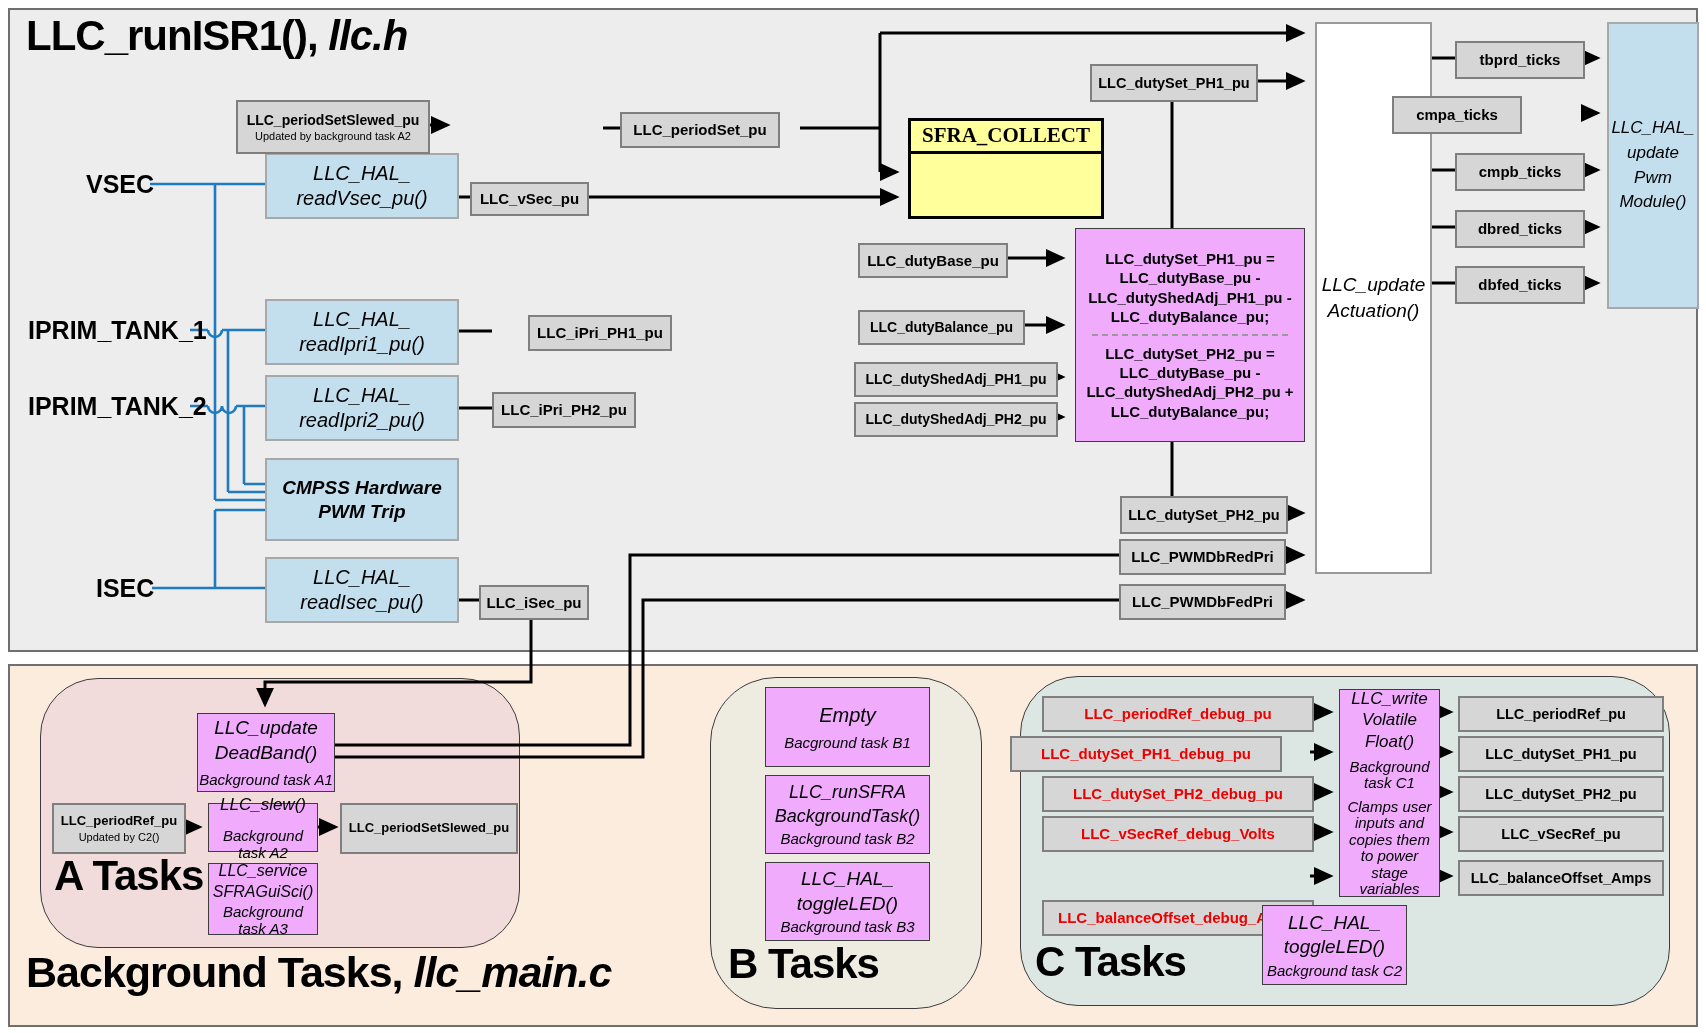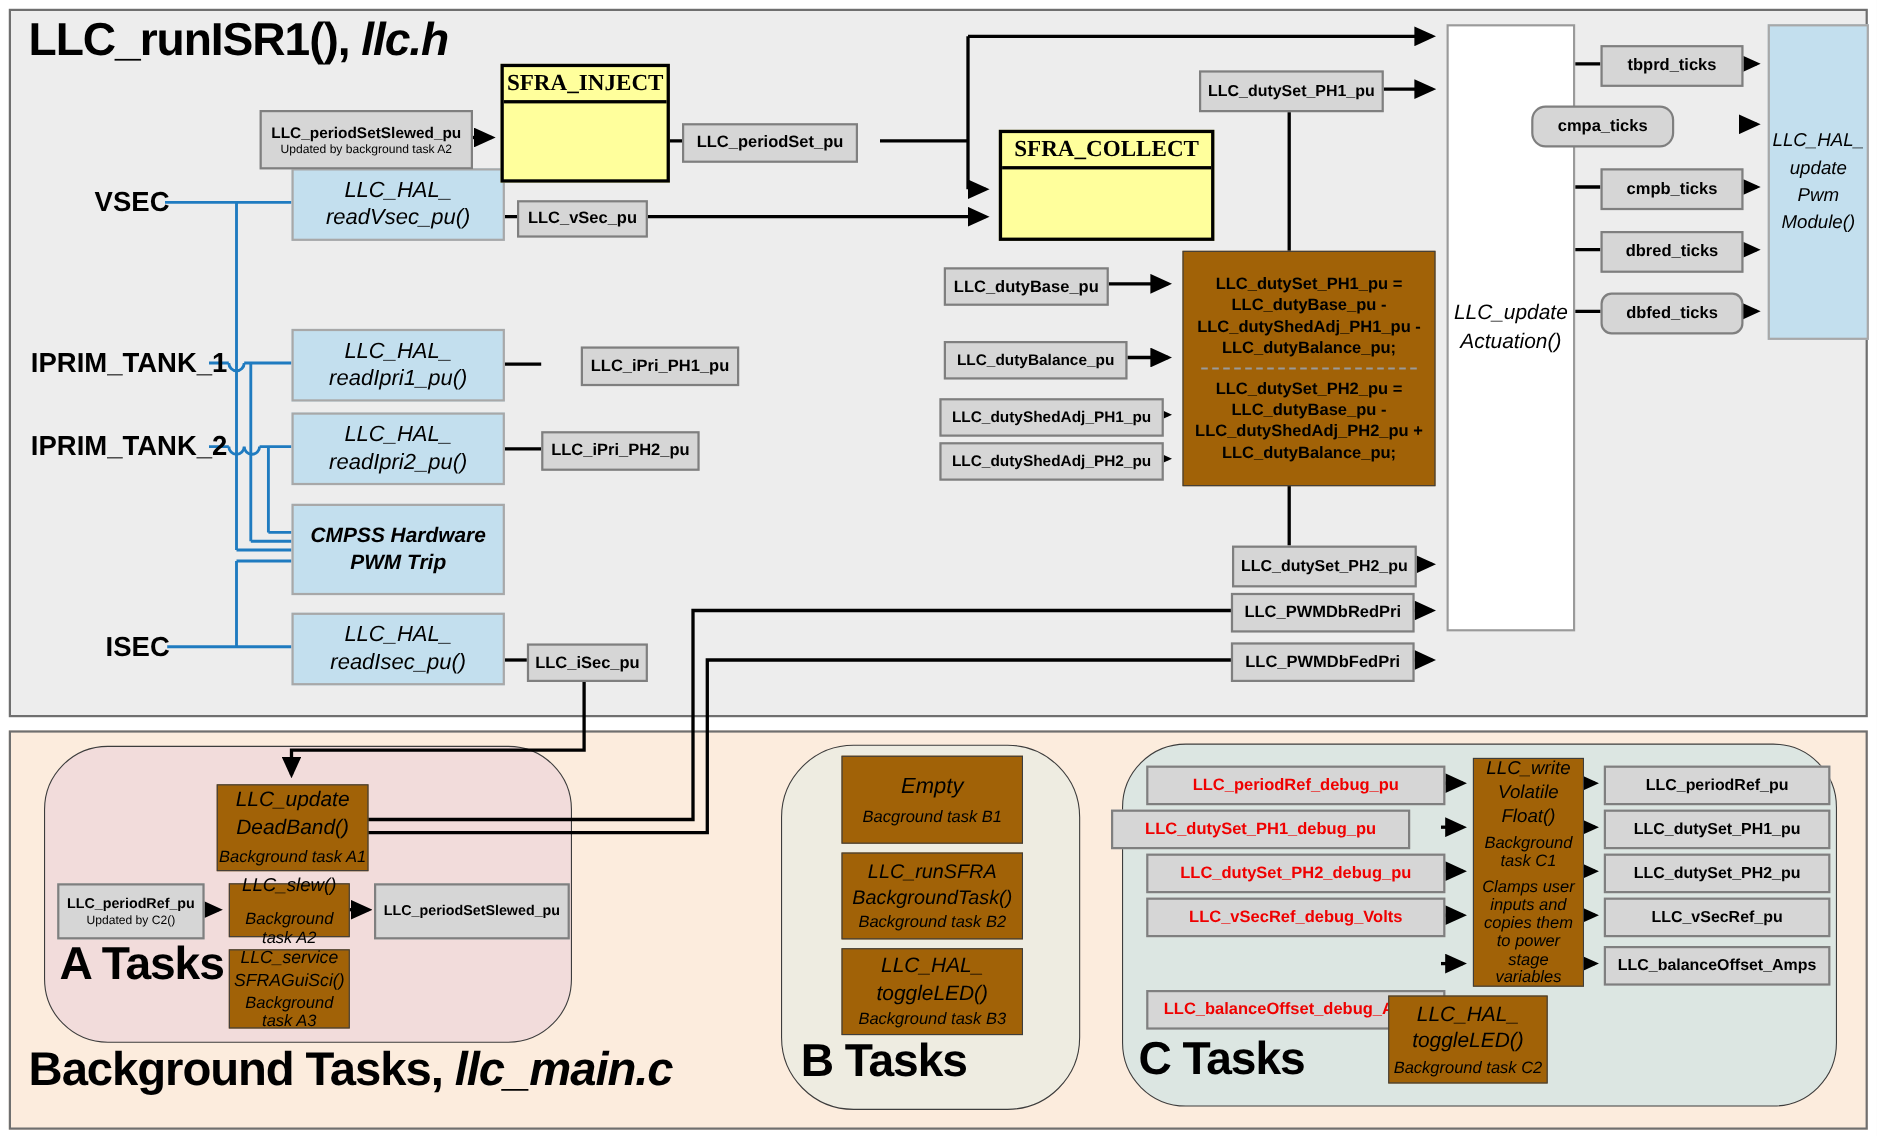--- a/index.html
+++ b/index.html
@@ -15,21 +15,21 @@
   #wires{position:absolute;left:0;top:0;z-index:2;}
   .gbox{position:absolute;background:#d6d6d6;border:2.5px solid #7f7f7f;z-index:3;
         display:flex;flex-direction:column;align-items:center;justify-content:center;
         text-align:center;font-weight:bold;font-size:15px;line-height:1.15;}
   .f14{font-size:14px;} .f145{font-size:14.5px;}
   .red{color:#ef0000;}
   .bbox{position:absolute;background:#c3dfee;border:2px solid #a8a8a8;z-index:3;
         display:flex;flex-direction:column;align-items:center;justify-content:center;
         text-align:center;font-style:italic;font-size:20px;line-height:1.25;}
   .bbox.bold{font-weight:bold;font-size:19px;}
-  .wbox{position:absolute;background:#a16207;border:1.6px solid #3d3d3d;z-index:3;
+  .wbox{position:absolute;background:#f0abfc;border:1.6px solid #3d3d3d;z-index:3;
         display:flex;flex-direction:column;align-items:center;justify-content:center;
         text-align:center;font-style:italic;font-size:19px;line-height:1.3;}
   .wbox .note{font-style:italic;font-size:15px;margin-top:7px;line-height:1.1;}
   .ybox{position:absolute;background:#ffff9c;border:3px solid #000;z-index:3;display:flex;flex-direction:column;}
   .ybox .hd{border-bottom:3px solid #000;font-family:"Liberation Serif",serif;font-weight:bold;
             font-size:21px;text-align:center;padding:2px 0 3px 0;}
   .note-sm{font-weight:normal;font-size:11px;line-height:1.1;margin-top:2px;}
   .siglab{position:absolute;font-family:Liberation Sans, sans-serif;font-weight:bold;font-size:25px;z-index:3;}
   .bigtitle{position:absolute;font-weight:bold;font-size:42px;z-index:3;letter-spacing:-1px;}
   .tasklab{position:absolute;font-weight:bold;font-size:42px;z-index:3;letter-spacing:-1px;}
@@ -141,23 +141,20 @@
   </div>
   <div class="bbox bold" style="left:265px;top:458px;width:190px;height:79px;">
     <span>CMPSS Hardware</span>
     <span>PWM Trip</span>
   </div>
   <div class="bbox" style="left:265px;top:557px;width:190px;height:62px;">
     <span>LLC_HAL_</span>
     <span>readIsec_pu()</span>
   </div>
 
-  <div class="ybox" style="left:455px;top:58px;width:148px;height:102px;">
-    <div class="hd">SFRA_INJECT</div>
-  </div>
   <div class="ybox" style="left:908px;top:118px;width:190px;height:95px;">
     <div class="hd">SFRA_COLLECT</div>
   </div>
 
   <div class="gbox f14" style="left:236px;top:100px;width:190px;height:50px;">
     <span>LLC_periodSetSlewed_pu</span>
     <span class="note-sm">Updated by background task A2</span>
   </div>
   <div class="gbox" style="left:470px;top:182px;width:115px;height:30px;">LLC_vSec_pu</div>
   <div class="gbox" style="left:620px;top:112px;width:156px;height:32px;text-align:center;">LLC_periodSet_pu</div>
@@ -185,24 +182,24 @@
 
   <div class="gbox f145" style="left:1120px;top:496px;width:164px;height:34px;">LLC_dutySet_PH2_pu</div>
   <div class="gbox" style="left:1119px;top:539px;width:163px;height:32px;">LLC_PWMDbRedPri</div>
   <div class="gbox" style="left:1119px;top:584px;width:163px;height:32px;">LLC_PWMDbFedPri</div>
 
   <div class="actbox" style="left:1315px;top:22px;width:113px;height:548px;">
     <span>LLC_update</span>
     <span>Actuation()</span>
   </div>
   <div class="gbox" style="left:1455px;top:41px;width:126px;height:34px;">tbprd_ticks</div>
-  <div class="gbox" style="left:1392px;top:96px;width:126px;height:34px;border-radius:13px;">cmpa_ticks</div>
+  <div class="gbox" style="left:1392px;top:96px;width:126px;height:34px;">cmpa_ticks</div>
   <div class="gbox" style="left:1455px;top:153px;width:126px;height:34px;">cmpb_ticks</div>
   <div class="gbox" style="left:1455px;top:210px;width:126px;height:34px;">dbred_ticks</div>
-  <div class="gbox" style="left:1455px;top:266px;width:126px;height:34px;border-radius:10px;">dbfed_ticks</div>
+  <div class="gbox" style="left:1455px;top:266px;width:126px;height:34px;">dbfed_ticks</div>
   <div class="pwmbox" style="left:1607px;top:22px;width:88px;height:283px;">
     <span>LLC_HAL_</span>
     <span>update</span>
     <span>Pwm</span>
     <span>Module()</span>
   </div>
 
   <div class="bigtitle" style="left:26px;top:948px;font-size:43px;">
     <span>Background Tasks, </span><span style="font-style:italic">llc_main.c</span>
   </div>

